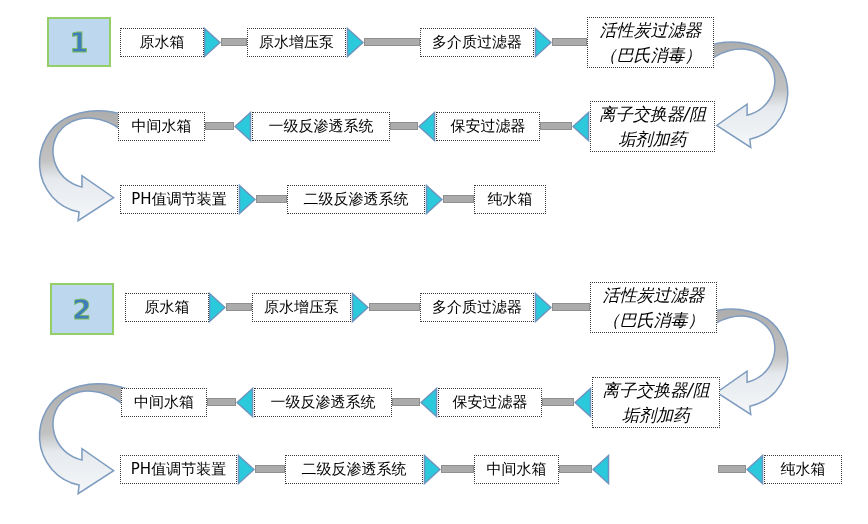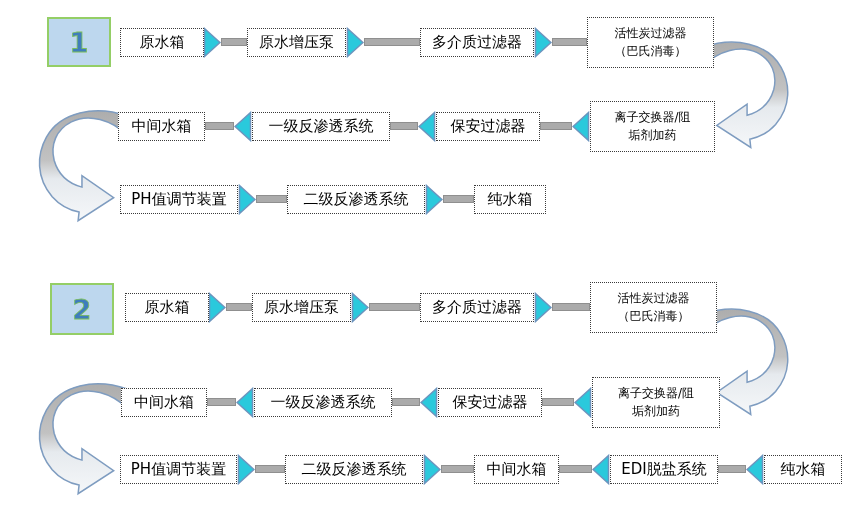--- a/index.html
+++ b/index.html
@@ -6,21 +6,21 @@
   #canvas{
     position:relative;width:868px;height:524px;background:#ffffff;overflow:hidden;
     font-family:"DejaVu Sans","Liberation Sans",sans-serif;
   }
   .stage{
     position:absolute;background:#ffffff;border:1px dotted #3a3a3a;
     display:flex;align-items:center;justify-content:center;text-align:center;
     font-size:15px;color:#000;z-index:3;box-sizing:border-box;line-height:1.5;
     white-space:nowrap;
   }
-  .stage.two{white-space:normal;line-height:1.45;font-size:12px;}
+  .stage.two{white-space:normal;line-height:1.45;font-size:17px;font-style:italic;}
   .bar{
     position:absolute;height:8px;background:#ABABAB;border:1px solid #8F8F8F;
     box-sizing:border-box;z-index:2;
   }
   .tri{position:absolute;z-index:2;}
   .curve{position:absolute;z-index:1;}
   .num{
     position:absolute;background:#BDD7EE;border:2px solid #94CE66;
     display:flex;align-items:center;justify-content:center;
     font-size:27px;font-weight:bold;color:#3F7DBC;z-index:3;box-sizing:border-box;
@@ -200,23 +200,20 @@
       <polygon points="1.5,1.5 17,15.5 1.5,29.5" stroke="#6C94BE" stroke-width="1.5" fill="#2AC9DC"></polygon>
     </svg>
   <div class="bar" style="left:441px;top:465px;width:33px"></div>
   <div class="stage" style="left:474px;top:455px;width:85px;height:29px">
       <span>中间水箱</span>
     </div>
   <div class="bar" style="left:559px;top:465px;width:33px"></div>
   <svg class="tri" style="left:592px;top:454px" width="18" height="31" viewBox="0 0 18 31">
       <polygon points="16.5,1.5 1,15.5 16.5,29.5" stroke="#6C94BE" stroke-width="1.5" fill="#2AC9DC"></polygon>
     </svg>
-  <div class="stage" style="left:610px;top:455px;width:108px;height:29px">
-      <span>EDI脱盐系统</span>
-    </div>
   <div class="bar" style="left:718px;top:465px;width:28px"></div>
   <svg class="tri" style="left:746px;top:454px" width="18" height="31" viewBox="0 0 18 31">
       <polygon points="16.5,1.5 1,15.5 16.5,29.5" stroke="#6C94BE" stroke-width="1.5" fill="#2AC9DC"></polygon>
     </svg>
   <div class="stage" style="left:764px;top:455px;width:78px;height:29px">
       <span>纯水箱</span>
     </div>
 
 </div>
 

